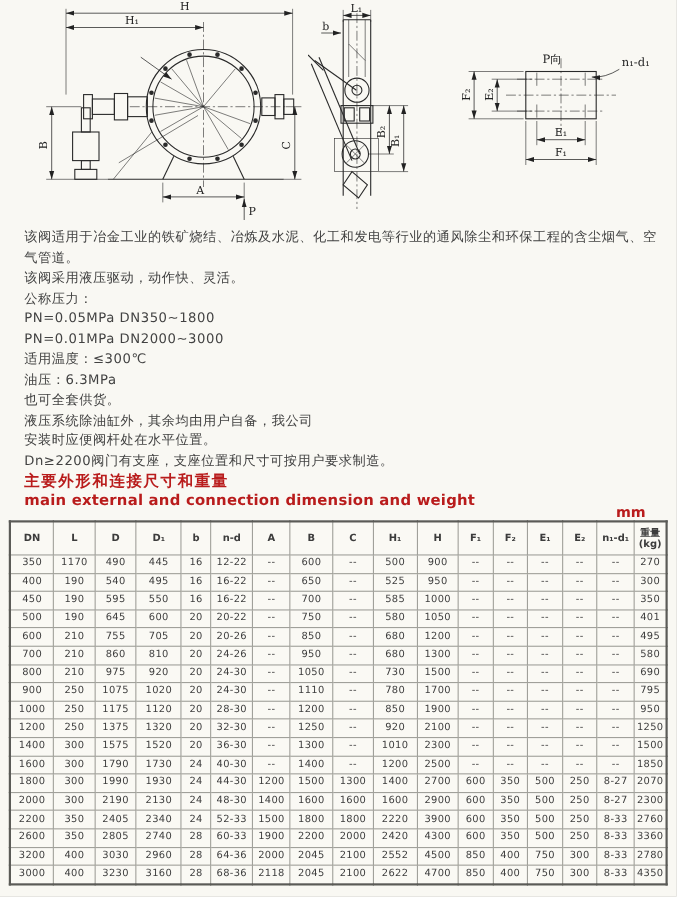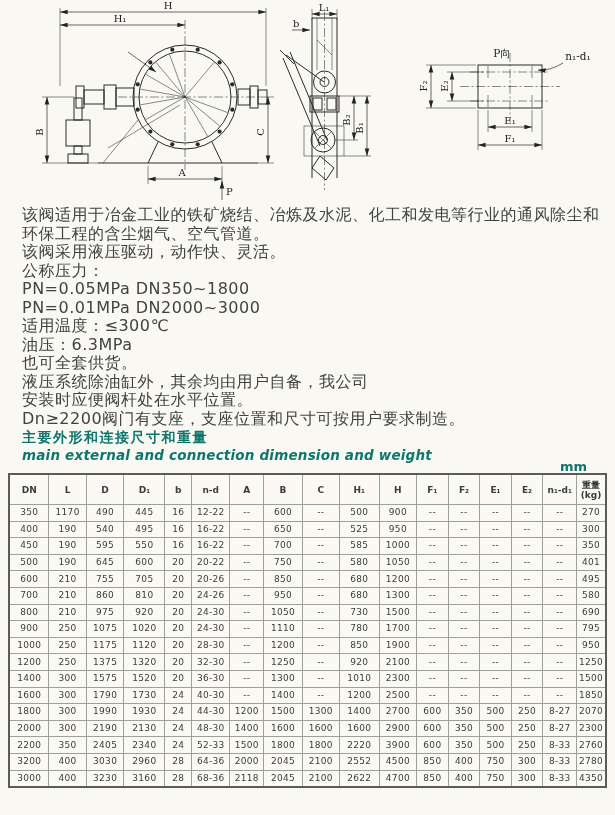--- a/index.html
+++ b/index.html
@@ -11,25 +11,25 @@
   
   .drawings{position:absolute;left:0;top:0;width:615px;height:202px;}
   .drawings svg{position:absolute;}
   svg text{font-family:"DejaVu Serif","Liberation Serif",serif;font-size:10px;fill:#222;}
   .ln{stroke:#2a2a2a;stroke-width:1;fill:none;}
   .thin{stroke:#2a2a2a;stroke-width:0.55;fill:none;}
   .dim{stroke:#2a2a2a;stroke-width:0.7;fill:none;}
   .cl{stroke:#2a2a2a;stroke-width:0.55;fill:none;stroke-dasharray:9 2.5 2 2.5;}
   
   .description{position:absolute;left:22px;top:206px;width:580px;}
-  .description p{margin:0;font-size:16px;line-height:18.5px;letter-spacing:0.5px;color:#424242;}
+  .description p{margin:0;font-size:12px;line-height:18.5px;letter-spacing:0.5px;color:#424242;}
   
-  .section-heading{position:absolute;left:22px;top:429px;width:571px;color:#0f766e;}
+  .section-heading{position:absolute;left:22px;top:429px;width:571px;color:#b91c1c;}
   .title-zh{font-size:14px;font-weight:bold;letter-spacing:1.5px;}
-  .title-en{font-size:13.5px;font-weight:bold;letter-spacing:0.2px;font-style:italic;}
+  .title-en{font-size:13.5px;font-weight:bold;letter-spacing:0.2px;}
   .unit{position:absolute;right:6px;top:30px;font-size:13px;font-weight:bold;}
   
   table.dim-table{
     position:absolute;left:8px;top:473px;width:599px;
     border-collapse:collapse;table-layout:fixed;
     font-size:9px;color:#3c3c3c;text-align:center;background:#faf9f4;
     border:2px solid #5b5b57;
   }
   .dim-table th,.dim-table td{border:1px solid #a0a09a;padding:0;font-weight:normal;}
   .dim-table thead th{height:29px;white-space:pre-line;line-height:10px;font-weight:bold;}
@@ -566,20 +566,39 @@
           <td>2220</td>
           <td>3900</td>
           <td>600</td>
           <td>350</td>
           <td>500</td>
           <td>250</td>
           <td>8-33</td>
           <td>2760</td>
         </tr>
         <tr>
+          <td>2600</td>
+          <td>350</td>
+          <td>2805</td>
+          <td>2740</td>
+          <td>28</td>
+          <td>60-33</td>
+          <td>1900</td>
+          <td>2200</td>
+          <td>2000</td>
+          <td>2420</td>
+          <td>4300</td>
+          <td>600</td>
+          <td>350</td>
+          <td>500</td>
+          <td>250</td>
+          <td>8-33</td>
+          <td>3360</td>
+        </tr>
+        <tr>
           <td>3200</td>
           <td>400</td>
           <td>3030</td>
           <td>2960</td>
           <td>28</td>
           <td>64-36</td>
           <td>2000</td>
           <td>2045</td>
           <td>2100</td>
           <td>2552</td>

